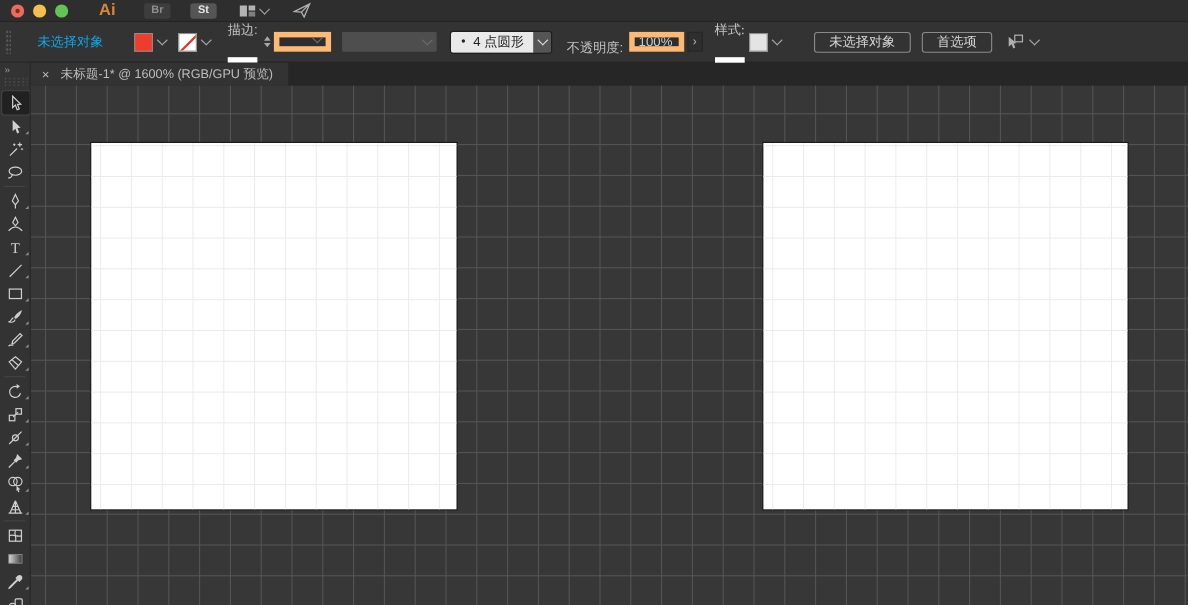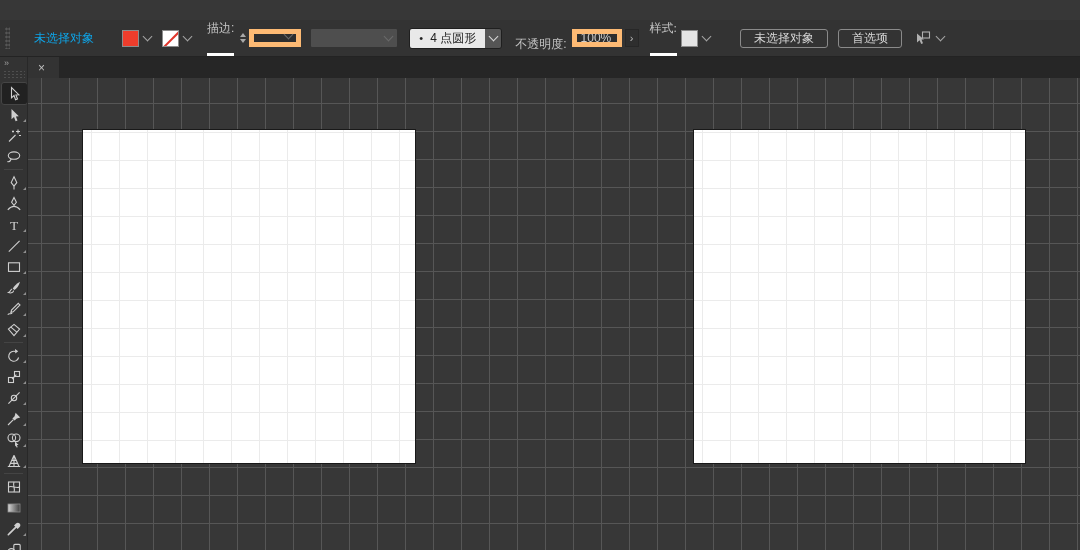--- a/index.html
+++ b/index.html
@@ -33,21 +33,21 @@
   .grip{width:5px;height:22px;background-image:radial-gradient(#565656 1px,transparent 1.2px);
         background-size:3px 4px;margin-left:1px;}
   .status-label{margin-left:24px;color:#0ea5e9;}
   .swatch-group{display:flex;align-items:center;margin-left:28px;}
   .swatch{width:17px;height:17px;border:1px solid #8c8c8c;box-sizing:border-box;}
   .swatch.fill{background:#ee3d2c;}
   .swatch.none{background:#ffffff;position:relative;overflow:hidden;}
   .swatch.none::after{content:"";position:absolute;left:-3px;top:7px;width:24px;height:2px;background:#e0352b;transform:rotate(-45deg);}
   .swatch-chev{margin-left:5px;margin-right:2px;}
   .lbl{color:#c3c3c3;}
-  .lbl.link{border-bottom:3px solid #ffffff;padding-bottom:16px;}
+  .lbl.link{border-bottom:6px solid #ffffff;padding-bottom:16px;}
   .stepper{display:flex;flex-direction:column;justify-content:center;margin-left:6px;gap:2px;}
   .stepper i{width:0;height:0;border-left:3.5px solid transparent;border-right:3.5px solid transparent;display:block;}
   .stepper .up{border-bottom:4px solid #a8a8a8;}
   .stepper .dn{border-top:4px solid #a8a8a8;}
   .field{height:18px;background:#2e2e2e;border:5px solid #fdba74;box-sizing:border-box;
          display:flex;color:#cccccc;padding:0 4px;}
   .stroke-field{width:52px;margin-left:3px;justify-content:flex-end;}
   .profile-dd{width:86px;height:18px;background:#4e4e4e;margin-left:10px;display:flex;align-items:center;
               justify-content:flex-end;padding-right:5px;box-sizing:border-box;border-radius:1px;}
   .brush-dd{display:flex;align-items:stretch;margin-left:12px;height:19px;border-radius:3px;overflow:hidden;border:1px solid #1f1f1f;}
@@ -100,20 +100,43 @@
             background-size:28px 28px;background-position:8px 2px;
             box-shadow:0 0 0 1px #191919;}
   .artboard.left{left:55px;top:52px;width:332px;height:333px;}
   .artboard.right{left:666px;top:52px;width:331px;height:333px;}
 </style>
 </head>
 <body>
 
 <div id="app">
 
+  <div class="menubar">
+    <div class="lights">
+      <span class="light red"></span>
+      <span class="light yellow"></span>
+      <span class="light green"></span>
+    </div>
+    <span class="ai-logo">Ai</span>
+    <span class="mini-btn br">Br</span>
+    <span class="mini-btn st">St</span>
+    <span class="ws-icon">
+      <svg width="16" height="14" viewBox="0 0 16 14">
+        <rect x="1" y="2" width="6.5" height="10" fill="#b3b3b3"></rect>
+        <rect x="9" y="2" width="6" height="4.6" fill="#b3b3b3"></rect>
+        <rect x="9" y="7.6" width="6" height="4.4" fill="#7f7f7f"></rect>
+      </svg>
+      <i class="chev"></i>
+    </span>
+    <span class="share-icon">
+      <svg width="17" height="15" viewBox="0 0 17 15">
+        <path d="M1.5 8.5 L15.5 1.5 L10.5 13.5 L8 9 Z M15.5 1.5 L8 9" fill="none" stroke="#b0b0b0" stroke-width="1.2"></path>
+      </svg>
+    </span>
+  </div>
 
   <div class="controlbar">
     <div class="grip"></div>
     <span class="status-label">未选择对象</span>
 
     <span class="swatch-group">
       <span class="swatch fill"></span>
       <i class="chev swatch-chev"></i>
     </span>
     <span class="swatch-group" style="margin-left:9px;">
@@ -162,20 +185,21 @@
         <rect x="8.5" y="2" width="7" height="6" fill="none" stroke="#b0b0b0" stroke-width="1.1"></rect>
         <path d="M3 3.5 L3 12.5 L5.6 10.2 L7.2 14 L9 13.2 L7.5 9.6 L10 9.4 Z" fill="#b0b0b0"></path>
       </svg>
       <i class="chev"></i>
     </span>
   </div>
 
   <div class="tabbar">
     <div class="tab">
       <span class="tab-close">×</span>
+      <span class="tab-title">未标题-1* @ 1600% (RGB/GPU 预览)</span>
     </div>
   </div>
 
   <div class="toolbar">
     <div class="tb-collapse">»</div>
     <div class="tb-grip"></div>
     <div id="tool-list">
         <div class="tool active">
           <svg width="16" height="16" viewBox="0 0 16 16">
             <path d="M5.5 1.5 L5.5 11.8 L8 9.5 L9.6 13.8 L11.5 13 L9.9 8.9 L12.8 8.7 Z" fill="none" stroke="#cfcfcf" stroke-width="1.1"></path>

